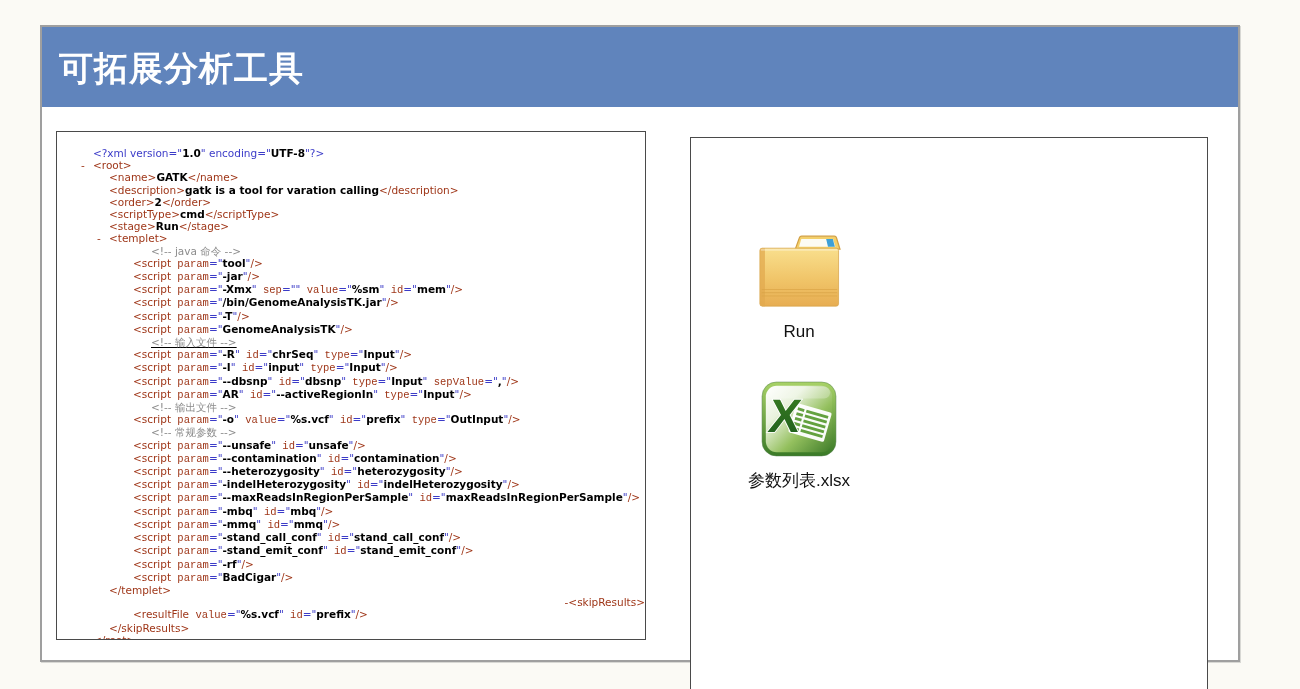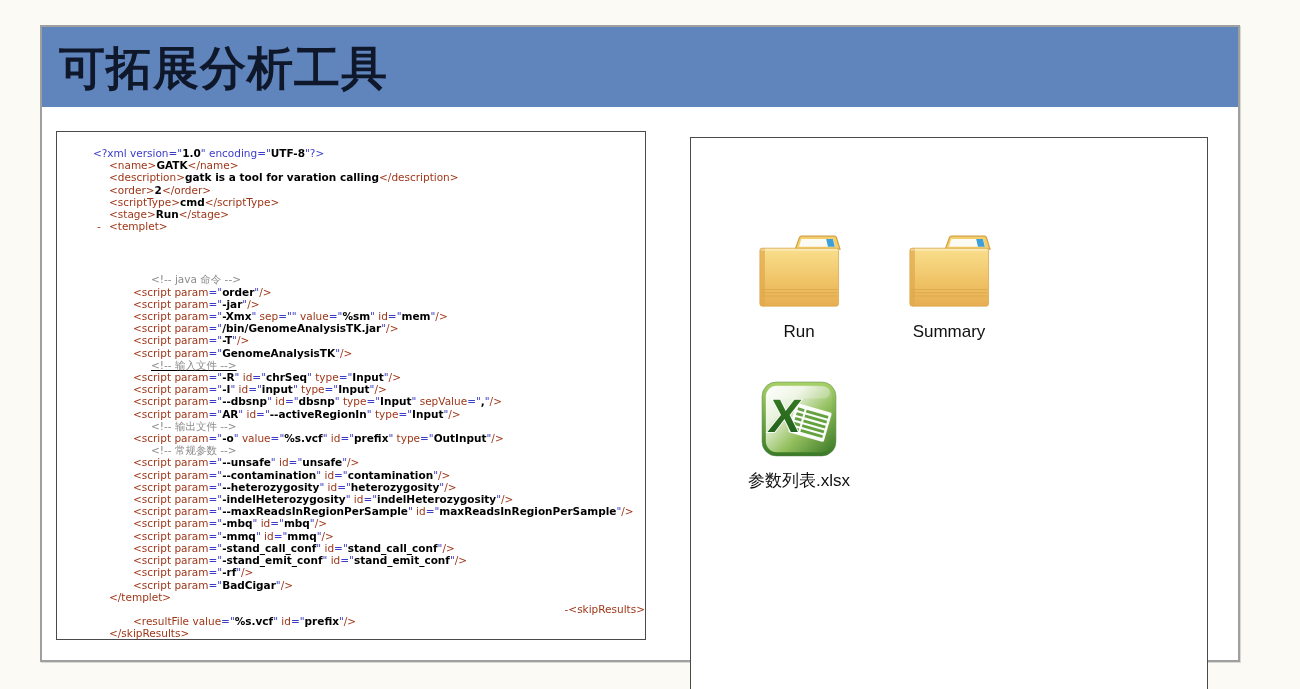--- a/index.html
+++ b/index.html
@@ -18,23 +18,23 @@
     box-shadow:1px 1px 0 #d8d8d4;
   }
   .slide-header{
     position:absolute;left:0;top:0;right:0;height:80px;
     background:#6084bc;
   }
   .slide-title{
     margin:0;
     padding:0 0 0 17px;
     line-height:82px;
-    font-size:46px;
+    font-size:34px;
     font-weight:bold;
-    color:#0f172a;
+    color:#ffffff;
     letter-spacing:1px;
   }
   
   .code-panel{
     position:absolute;left:14px;top:104px;
     width:588px;height:507px;
     border:1px solid #4a4a4a;
     background:#ffffff;
     overflow:hidden;
   }
@@ -43,21 +43,21 @@
     font-family:"DejaVu Sans",sans-serif;
     font-size:10.5px;
   }
   .code-line{
     line-height:12.2px;
     white-space:nowrap;
     position:relative;
   }
   .dash{display:inline-block;width:12px;margin-left:-12px;color:#9e3517;}
   .tk-t{color:#9e3517;}
-  .tk-a{color:#9e3517;}
+  .tk-a{color:#9e3517;font-family:Liberation Mono, monospace;}
   .tk-q{color:#3b3bc8;}
   .tk-x{color:#3b3bc8;}
   .tk-b{color:#000000;font-weight:bold;}
   .tk-c{color:#8c8c8c;}
   
   .right-panel{
     position:absolute;left:648px;top:110px;
     width:516px;height:499px;
     border:1px solid #4a4a4a;
     background:#ffffff;
@@ -223,28 +223,29 @@
 
 <div class="slide">
 
   <div class="slide-header">
     <h1 class="slide-title">可拓展分析工具</h1>
   </div>
 
   <div class="code-panel">
     <div class="xml-code">
         <div class="code-line" style="padding-left: 36px;"><span class="tk-x">&lt;?xml</span><span class="tk-x"> version="</span><span class="tk-b">1.0</span><span class="tk-x">"</span><span class="tk-x"> encoding="</span><span class="tk-b">UTF-8</span><span class="tk-x">"</span><span class="tk-x">?&gt;</span></div>
+        <div class="code-line" style="padding-left: 36px;"><span class="dash">-</span><span class="tk-t">&lt;root&gt;</span></div>
         <div class="code-line" style="padding-left: 52px;"><span class="tk-t">&lt;name&gt;</span><span class="tk-b">GATK</span><span class="tk-t">&lt;/name&gt;</span></div>
         <div class="code-line" style="padding-left: 52px;"><span class="tk-t">&lt;description&gt;</span><span class="tk-b">gatk is a tool for varation calling</span><span class="tk-t">&lt;/description&gt;</span></div>
         <div class="code-line" style="padding-left: 52px;"><span class="tk-t">&lt;order&gt;</span><span class="tk-b">2</span><span class="tk-t">&lt;/order&gt;</span></div>
         <div class="code-line" style="padding-left: 52px;"><span class="tk-t">&lt;scriptType&gt;</span><span class="tk-b">cmd</span><span class="tk-t">&lt;/scriptType&gt;</span></div>
         <div class="code-line" style="padding-left: 52px;"><span class="tk-t">&lt;stage&gt;</span><span class="tk-b">Run</span><span class="tk-t">&lt;/stage&gt;</span></div>
         <div class="code-line" style="padding-left: 52px;"><span class="dash">-</span><span class="tk-t">&lt;templet&gt;</span></div>
-        <div class="code-line" style="padding-left: 94px; margin-top: 41px;"><span class="tk-c">&lt;!-- java 命令 --&gt;</span></div>
-        <div class="code-line" style="padding-left: 76px;"><span class="tk-t">&lt;script</span><span class="tk-a"> param</span><span class="tk-q">="</span><span class="tk-b">order</span><span class="tk-q">"</span><span class="tk-t">/&gt;</span></div>
+        <div class="code-line" style="padding-left: 94px;"><span class="tk-c">&lt;!-- java 命令 --&gt;</span></div>
+        <div class="code-line" style="padding-left: 76px;"><span class="tk-t">&lt;script</span><span class="tk-a"> param</span><span class="tk-q">="</span><span class="tk-b">tool</span><span class="tk-q">"</span><span class="tk-t">/&gt;</span></div>
         <div class="code-line" style="padding-left: 76px;"><span class="tk-t">&lt;script</span><span class="tk-a"> param</span><span class="tk-q">="</span><span class="tk-b">-jar</span><span class="tk-q">"</span><span class="tk-t">/&gt;</span></div>
         <div class="code-line" style="padding-left: 76px;"><span class="tk-t">&lt;script</span><span class="tk-a"> param</span><span class="tk-q">="</span><span class="tk-b">-Xmx</span><span class="tk-q">"</span><span class="tk-a"> sep</span><span class="tk-q">="</span><span class="tk-q">"</span><span class="tk-a"> value</span><span class="tk-q">="</span><span class="tk-b">%sm</span><span class="tk-q">"</span><span class="tk-a"> id</span><span class="tk-q">="</span><span class="tk-b">mem</span><span class="tk-q">"</span><span class="tk-t">/&gt;</span></div>
         <div class="code-line" style="padding-left: 76px;"><span class="tk-t">&lt;script</span><span class="tk-a"> param</span><span class="tk-q">="</span><span class="tk-b">/bin/GenomeAnalysisTK.jar</span><span class="tk-q">"</span><span class="tk-t">/&gt;</span></div>
         <div class="code-line" style="padding-left: 76px;"><span class="tk-t">&lt;script</span><span class="tk-a"> param</span><span class="tk-q">="</span><span class="tk-b">-T</span><span class="tk-q">"</span><span class="tk-t">/&gt;</span></div>
         <div class="code-line" style="padding-left: 76px;"><span class="tk-t">&lt;script</span><span class="tk-a"> param</span><span class="tk-q">="</span><span class="tk-b">GenomeAnalysisTK</span><span class="tk-q">"</span><span class="tk-t">/&gt;</span></div>
         <div class="code-line" style="padding-left: 94px; text-decoration: underline;"><span class="tk-c">&lt;!-- 输入文件 --&gt;</span></div>
         <div class="code-line" style="padding-left: 76px;"><span class="tk-t">&lt;script</span><span class="tk-a"> param</span><span class="tk-q">="</span><span class="tk-b">-R</span><span class="tk-q">"</span><span class="tk-a"> id</span><span class="tk-q">="</span><span class="tk-b">chrSeq</span><span class="tk-q">"</span><span class="tk-a"> type</span><span class="tk-q">="</span><span class="tk-b">Input</span><span class="tk-q">"</span><span class="tk-t">/&gt;</span></div>
         <div class="code-line" style="padding-left: 76px;"><span class="tk-t">&lt;script</span><span class="tk-a"> param</span><span class="tk-q">="</span><span class="tk-b">-I</span><span class="tk-q">"</span><span class="tk-a"> id</span><span class="tk-q">="</span><span class="tk-b">input</span><span class="tk-q">"</span><span class="tk-a"> type</span><span class="tk-q">="</span><span class="tk-b">Input</span><span class="tk-q">"</span><span class="tk-t">/&gt;</span></div>
         <div class="code-line" style="padding-left: 76px;"><span class="tk-t">&lt;script</span><span class="tk-a"> param</span><span class="tk-q">="</span><span class="tk-b">--dbsnp</span><span class="tk-q">"</span><span class="tk-a"> id</span><span class="tk-q">="</span><span class="tk-b">dbsnp</span><span class="tk-q">"</span><span class="tk-a"> type</span><span class="tk-q">="</span><span class="tk-b">Input</span><span class="tk-q">"</span><span class="tk-a"> sepValue</span><span class="tk-q">="</span><span class="tk-b">,</span><span class="tk-q">"</span><span class="tk-t">/&gt;</span></div>
         <div class="code-line" style="padding-left: 76px;"><span class="tk-t">&lt;script</span><span class="tk-a"> param</span><span class="tk-q">="</span><span class="tk-b">AR</span><span class="tk-q">"</span><span class="tk-a"> id</span><span class="tk-q">="</span><span class="tk-b">--activeRegionIn</span><span class="tk-q">"</span><span class="tk-a"> type</span><span class="tk-q">="</span><span class="tk-b">Input</span><span class="tk-q">"</span><span class="tk-t">/&gt;</span></div>
@@ -271,26 +272,20 @@
   </div>
 
   <div class="right-panel">
     <div class="icon-row folders">
       <div class="icon-item">
         <svg width="92" height="95" viewBox="0 0 100 100">
             <use href="#sym-folder"></use>
           </svg>
         <div class="item-label">Run</div>
       </div>
-      <div class="icon-item">
-        <svg width="92" height="95" viewBox="0 0 100 100">
-            <use href="#sym-folder"></use>
-          </svg>
-        <div class="item-label">Summary</div>
-      </div>
     </div>
     <div class="icon-row files">
       <div class="icon-item">
         <svg width="84" height="86" viewBox="0 0 100 100">
             <use href="#sym-excel"></use>
           </svg>
         <div class="item-label">参数列表.xlsx</div>
       </div>
     </div>
   </div>

